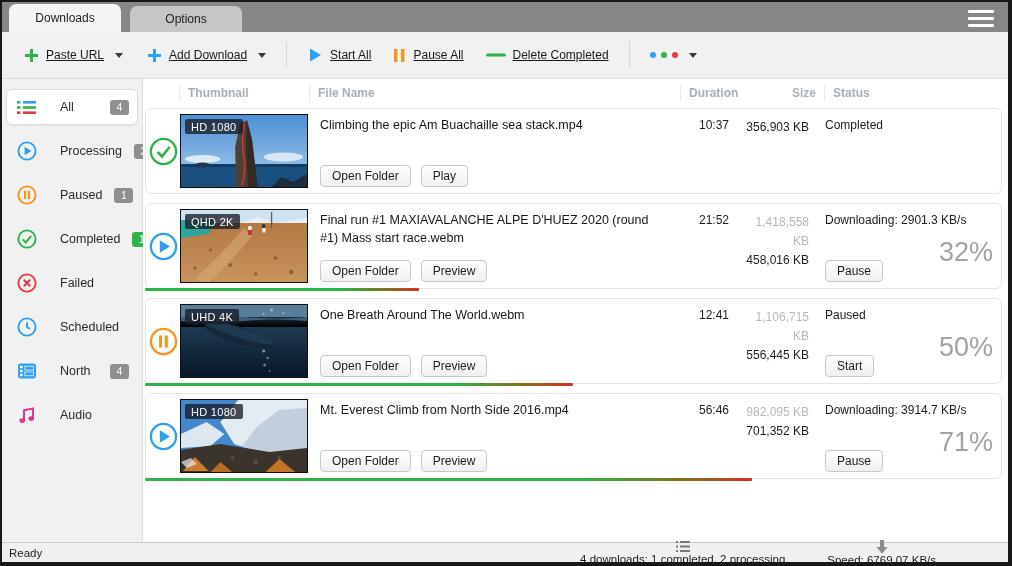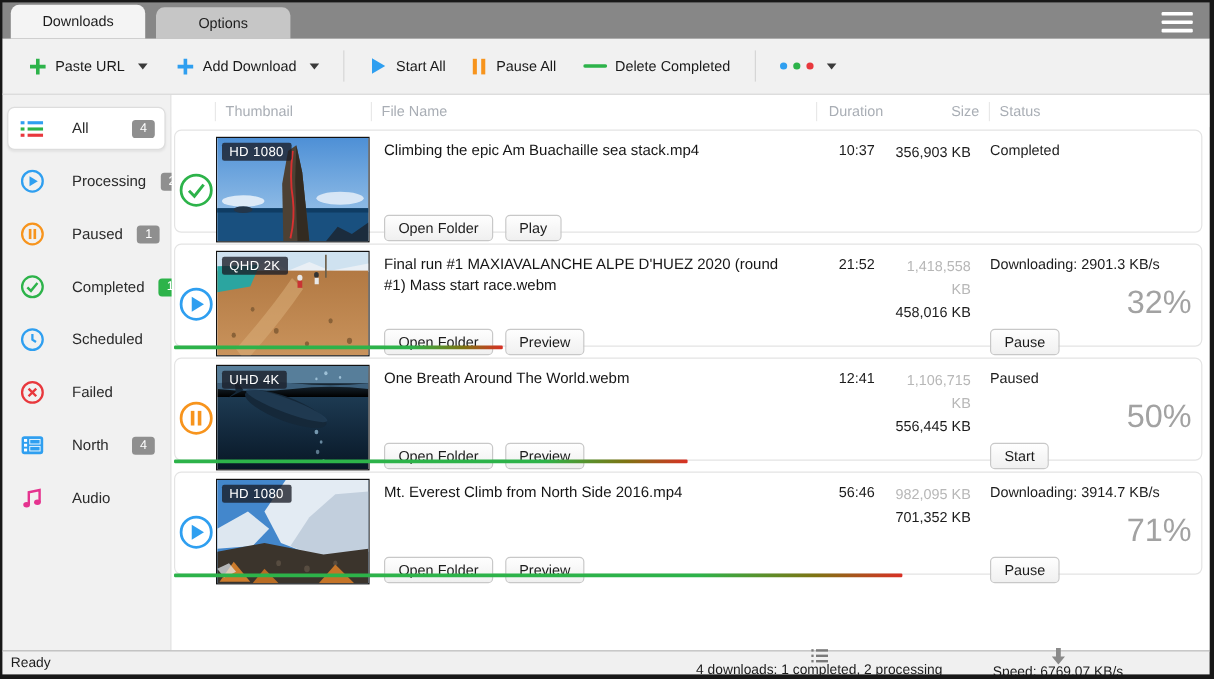--- a/index.html
+++ b/index.html
@@ -12,21 +12,21 @@
   .tab { height:26px; display:flex; align-items:center; justify-content:center;
          font-size:12px; color:#1c1c1c; border-radius:7px 7px 0 0; cursor:default; }
   .tab.active { background:#f4f4f4; font-weight:normal; width:112px; margin-left:7px; height:28px; }
   .tab.inactive { background:#c6c6c6; width:112px; margin-left:9px; }
   .hamburger { margin-left:auto; margin-right:14px; margin-bottom:5px; display:flex; flex-direction:column; gap:4px; cursor:pointer; }
   .hamburger span { display:block; width:26px; height:3px; background:#fff; border-radius:1px; }
 
   
   .toolbar { height:47px; background:#f1f1f1; border-bottom:1px solid #dcdcdc;
              display:flex; align-items:center; padding:0 10px 0 14px; flex:0 0 auto; }
-  .tbtn { display:flex; align-items:center; gap:7px; padding:6px 8px; font-size:12px; color:#1a1a1a; cursor:pointer; border-radius:3px; }
+  .tbtn { display:flex; align-items:center; gap:7px; padding:6px 8px; font-size:12px; color:#1a1a1a; cursor:pointer; border-radius:3px;text-decoration:underline; }
   .caret { width:0; height:0; border-left:4px solid transparent; border-right:4px solid transparent;
            border-top:5px solid #3a3a3a; margin-left:4px; }
   .tb-sep { width:1px; height:26px; background:#d6d6d6; margin:0 12px; }
   .dots { display:flex; gap:5px; align-items:center; }
   .dots i { width:6px; height:6px; border-radius:50%; display:block; }
 
   
   .content { flex:1 1 auto; display:flex; background:#f1f1f1; overflow:hidden; }
   .sidebar { width:141px; flex:0 0 auto; padding-top:6px; border-right:1px solid #dedede; }
   .side-item { height:36px; margin:4px 4px 8px 4px; display:flex; align-items:center;
@@ -38,32 +38,32 @@
   .badge { min-width:19px; height:15px; border-radius:3px; background:#8f8f8f; color:#fff;
            font-size:10.5px; line-height:15px; text-align:center; padding:0 3px; }
   .badge.green { background:#2db34a; }
   .badge:empty { display:none; }
 
   .main { flex:1 1 auto; background:#fff; display:flex; flex-direction:column; overflow:hidden; }
 
   
   .thead { display:grid; grid-template-columns:36px 130px minmax(0,1fr) 64px 80px 184px;
            height:27px; align-items:center; color:#a9aeb5; font-size:12px; flex:0 0 auto;
-           background:#fff; }
+           background:#fff;font-weight:bold; }
   .thead > div { padding:0 8px; height:16px; line-height:16px; }
   .th-sep { border-left:1px solid #e8e8e8; }
   .th-right { text-align:right; }
 
   
   .rows { flex:1 1 auto; overflow:hidden; padding-right:3px; }
   .row { position:relative; display:grid; grid-template-columns:34px 130px minmax(0,1fr) 64px 80px 184px;
          height:86px; margin:2px 3px 9px 2px; background:#fff; border:1px solid #e4e4e4;
          border-radius:6px; padding:5px 0; }
   .state-cell { display:flex; align-items:center; justify-content:center; }
-  .thumb { position:relative; width:128px; height:88px; border:1px solid #111; cursor:pointer; }
+  .thumb { position:relative; width:128px; height:74px; border:1px solid #111; cursor:pointer; }
   .thumb svg { display:block; width:100%; height:100%; }
   .quality { position:absolute; top:4px; left:4px; background:rgba(25,28,38,.78); color:#fff;
              font-size:11px; padding:1.5px 6px; border-radius:2px; letter-spacing:.3px; }
   .name-cell { display:flex; flex-direction:column; justify-content:space-between; padding:2px 10px 1px 10px; }
   .fname { font-size:12.5px; color:#161616; line-height:1.45; }
   .row-buttons { display:flex; gap:10px; }
   button.ui { background:linear-gradient(#fefefe,#f0f0f0); border:1px solid #c8c8c8; border-radius:4px;
               padding:3px 11px; font-size:12px; color:#1c1c1c; font-family:inherit; cursor:pointer; }
   button.ui:empty { display:none; }
   .dur-cell { text-align:right; font-size:12px; color:#1c1c1c; padding:4px 8px 0 0; }
@@ -195,35 +195,35 @@
               <circle cx="10" cy="10" r="8.6" fill="none" stroke="#2db34a" stroke-width="1.9"></circle>
               <path d="M5.8 10.4 L8.8 13.4 L14.2 6.8" fill="none" stroke="#2db34a" stroke-width="2"></path>
             </svg>
         </span>
         <span class="s-label">Completed</span>
         <span class="badge green">1</span>
       </div>
       <div class="side-item">
         <span class="s-icon">
           <svg width="20" height="20" viewBox="0 0 20 20">
+              <circle cx="10" cy="10" r="8.6" fill="none" stroke="#e8383d" stroke-width="1.9"></circle>
+              <path d="M6.8 6.8 L13.2 13.2 M13.2 6.8 L6.8 13.2" stroke="#e8383d" stroke-width="2"></path>
+            </svg>
+        </span>
+        <span class="s-label">Failed</span>
+
+      </div>
+      <div class="side-item">
+        <span class="s-icon">
+          <svg width="20" height="20" viewBox="0 0 20 20">
               <circle cx="10" cy="10" r="8.6" fill="none" stroke="#2f9ff0" stroke-width="1.9"></circle>
               <path d="M10 5.4 V10 L13 12" fill="none" stroke="#2f9ff0" stroke-width="1.9"></path>
             </svg>
         </span>
         <span class="s-label">Scheduled</span>
-
-      </div>
-      <div class="side-item">
-        <span class="s-icon">
-          <svg width="20" height="20" viewBox="0 0 20 20">
-              <circle cx="10" cy="10" r="8.6" fill="none" stroke="#e8383d" stroke-width="1.9"></circle>
-              <path d="M6.8 6.8 L13.2 13.2 M13.2 6.8 L6.8 13.2" stroke="#e8383d" stroke-width="2"></path>
-            </svg>
-        </span>
-        <span class="s-label">Failed</span>
 
       </div>
       <div class="side-item">
         <span class="s-icon">
           <svg width="20" height="18" viewBox="0 0 20 18">
               <rect x="1" y="1.5" width="18" height="15" rx="2.4" fill="#2f9ff0"></rect>
               <rect x="3" y="3.8" width="2.6" height="2.4" fill="#fff"></rect>
               <rect x="3" y="7.8" width="2.6" height="2.4" fill="#fff"></rect>
               <rect x="3" y="11.8" width="2.6" height="2.4" fill="#fff"></rect>
               <rect x="7.4" y="3.8" width="9.4" height="4.6" fill="#fff" opacity=".92"></rect>

